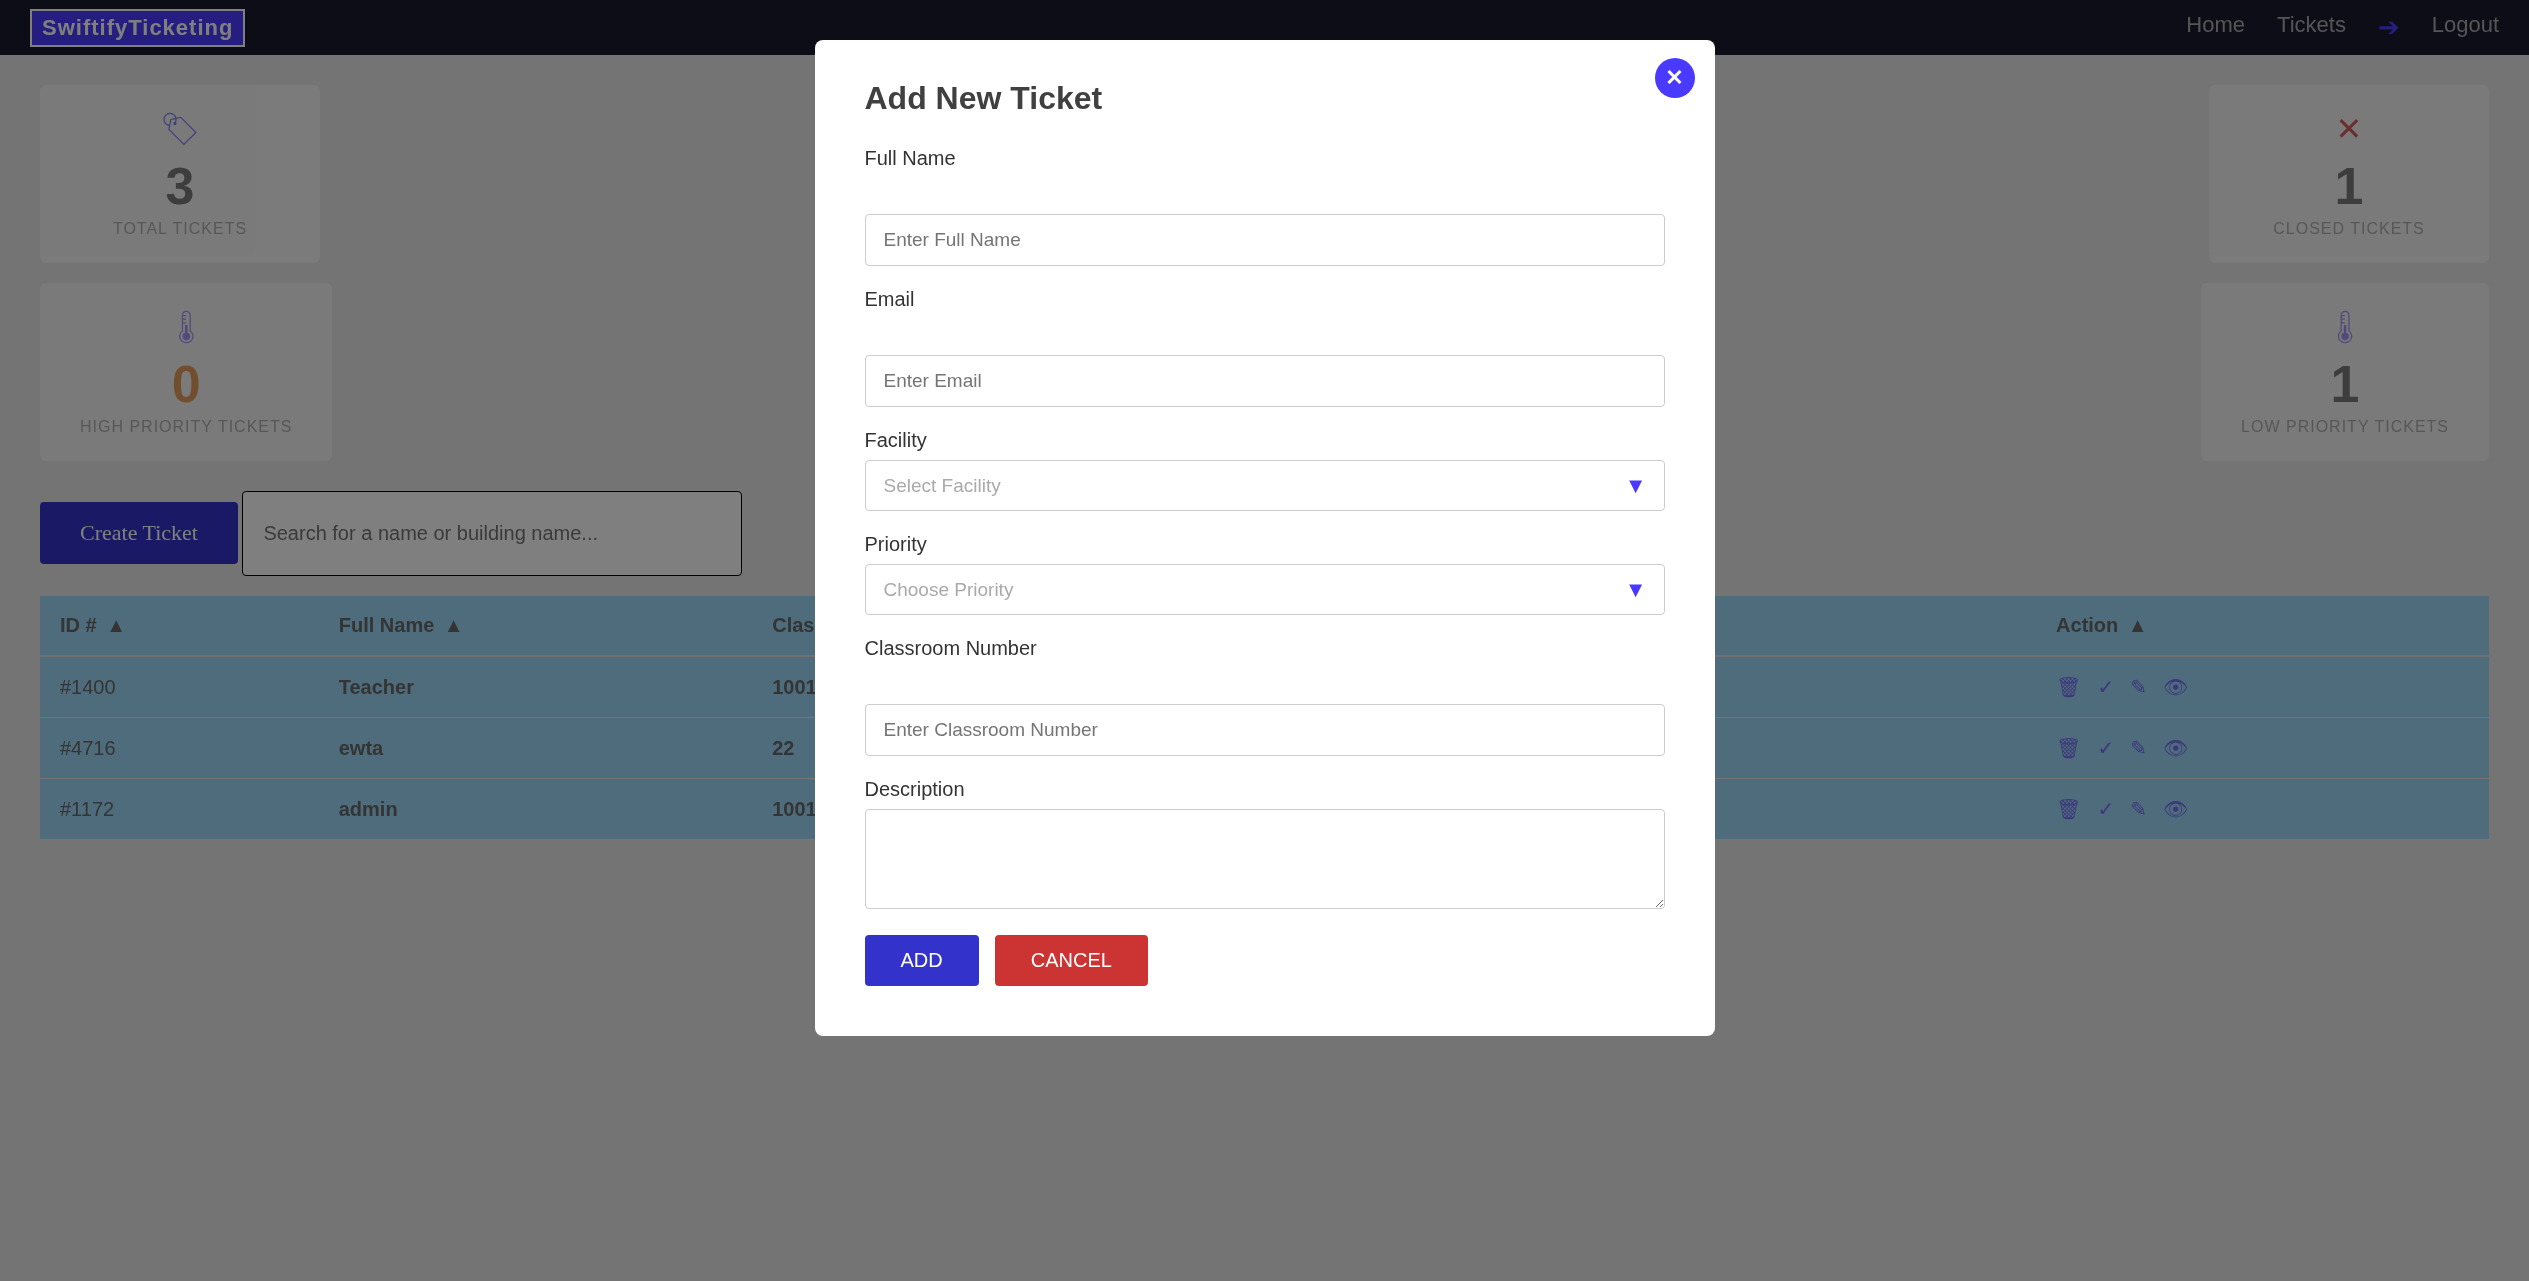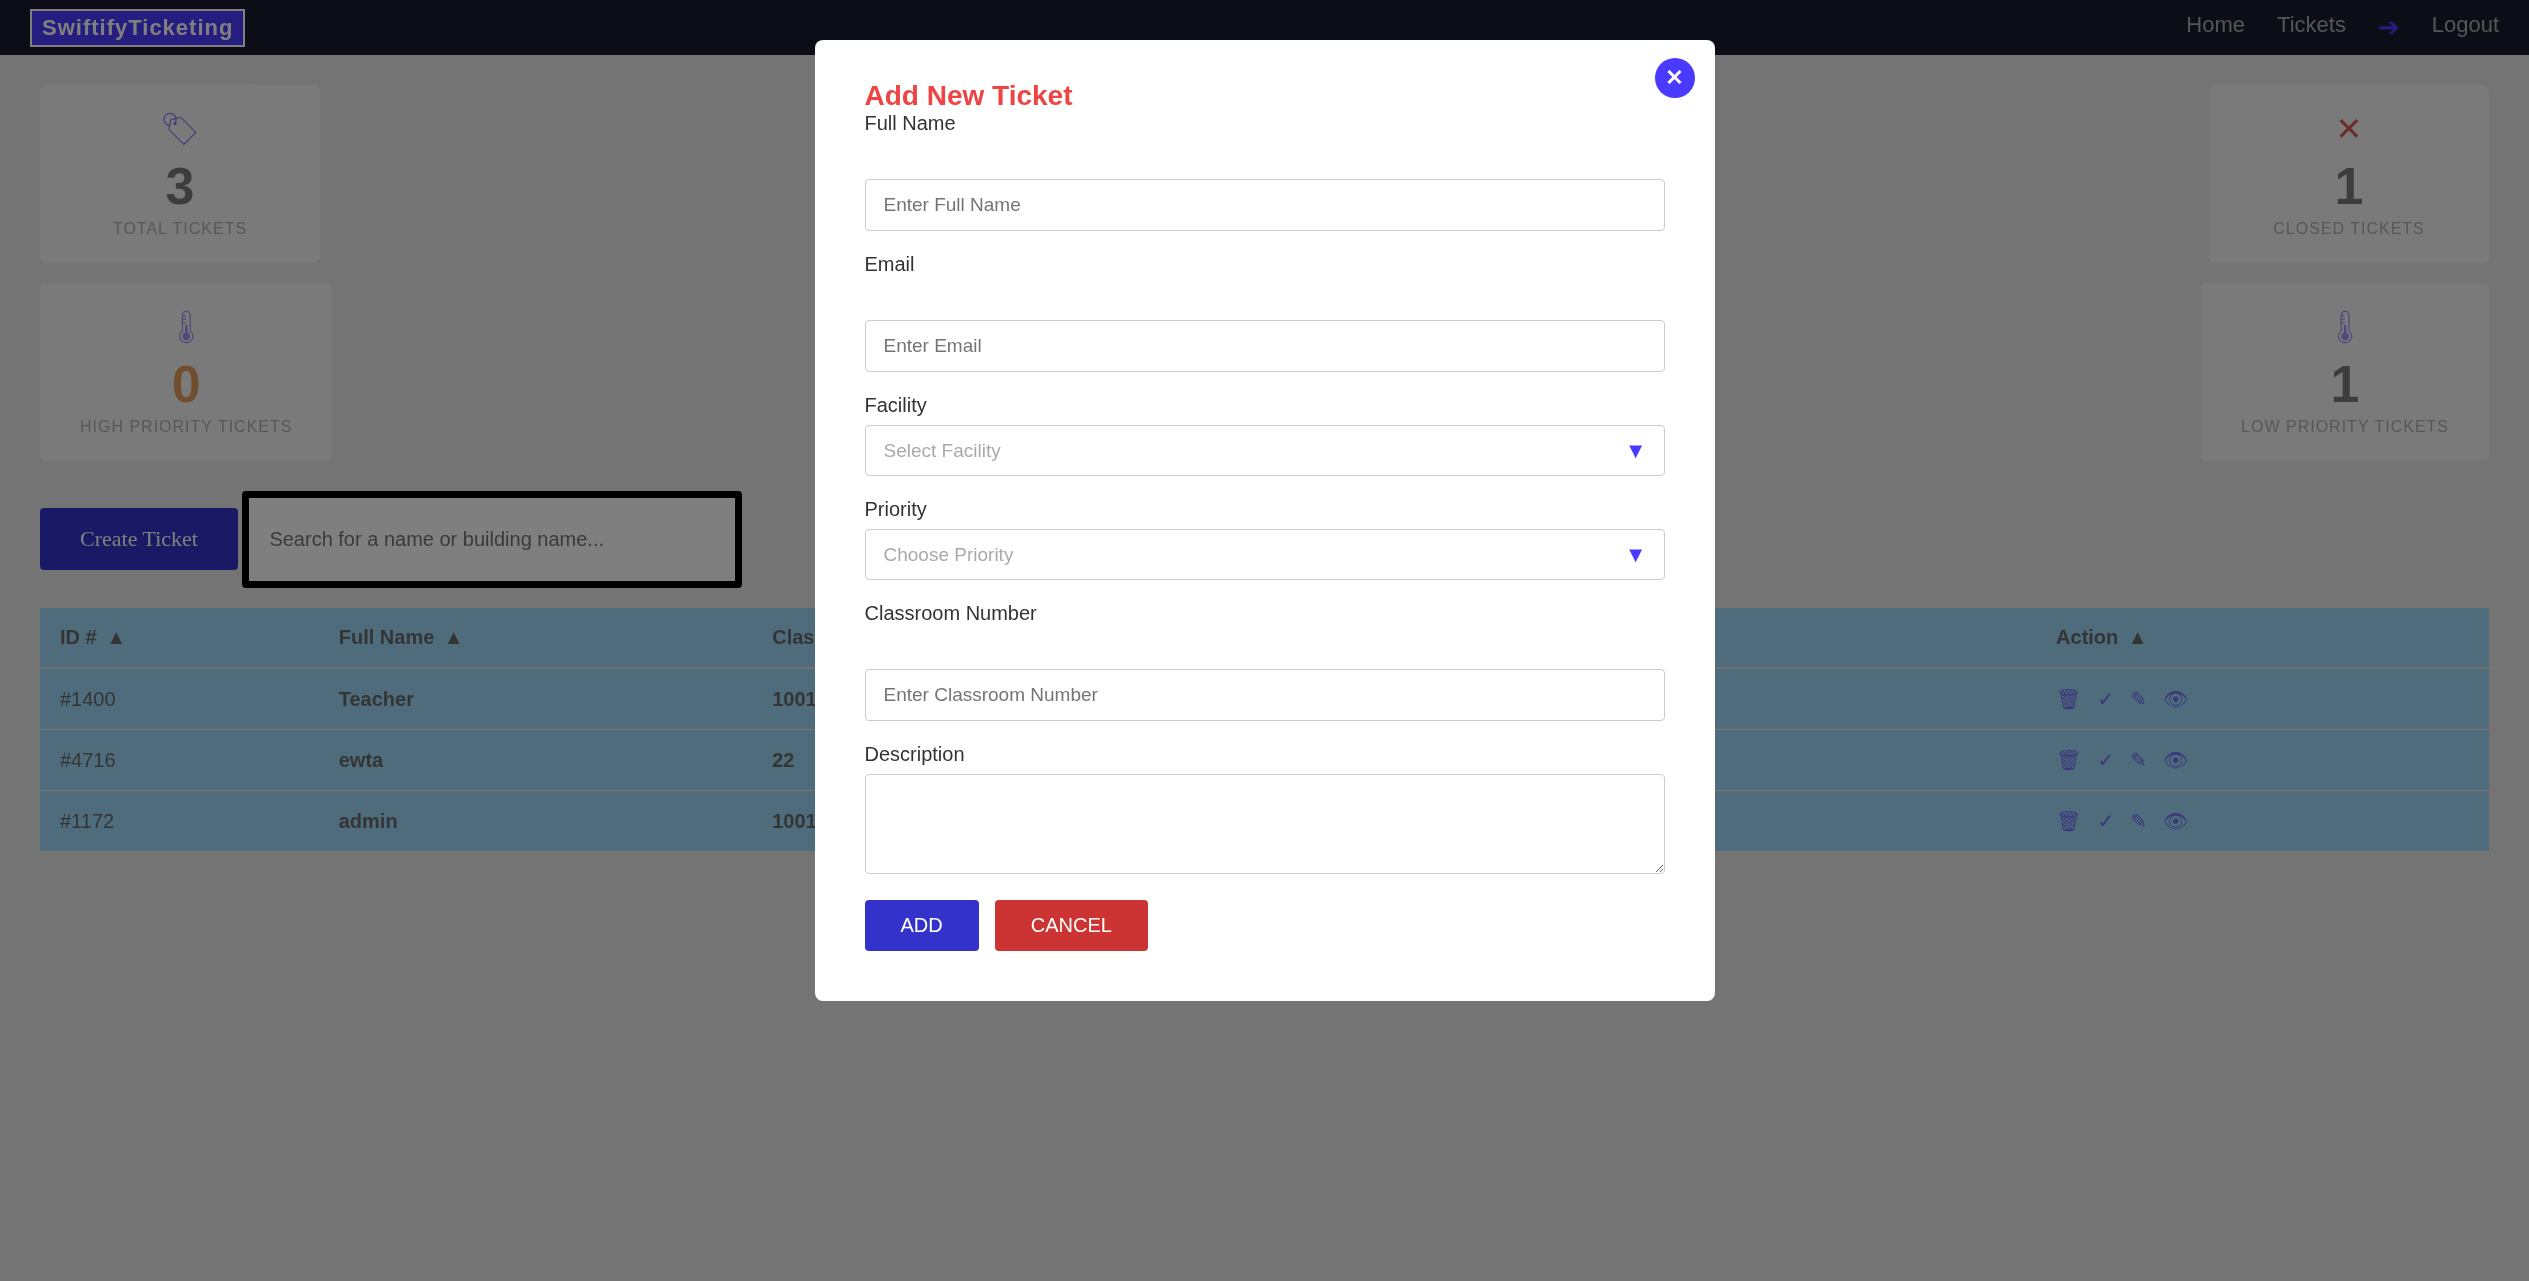--- a/index.html
+++ b/index.html
@@ -94,21 +94,21 @@
       font-size: 22px;
       border-radius: 4px;
       cursor: pointer;
       margin-bottom: 20px;
       font-family: Liberation Serif, serif;
     }
 
     
     .search-bar {
       background: white;
-      border: 7px solid #000000;
+      border: 1px solid #000000;
       padding: 30px 20px;
       font-size: 20px;
       width: 500px;
       border-radius: 4px;
       color: #aaa;
       margin-bottom: 20px;
     }
 
     
     .ticket-table {
@@ -156,23 +156,24 @@
       background: white;
       border-radius: 8px;
       width: 900px;
       max-height: 90vh;
       overflow-y: auto;
       padding: 40px 50px 50px;
       position: relative;
       z-index: 200;
     }
     .modal-title {
-      font-size: 28px;
+      font-size: 32px;
       font-weight: bold;
-      color: #ef4444;
+      color: #404040;
+      margin-bottom: 30px;
     }
     .modal-close {
       position: absolute;
       top: 18px;
       right: 20px;
       background: #4a3aff;
       border: none;
       border-radius: 50%;
       width: 40px;
       height: 40px;

